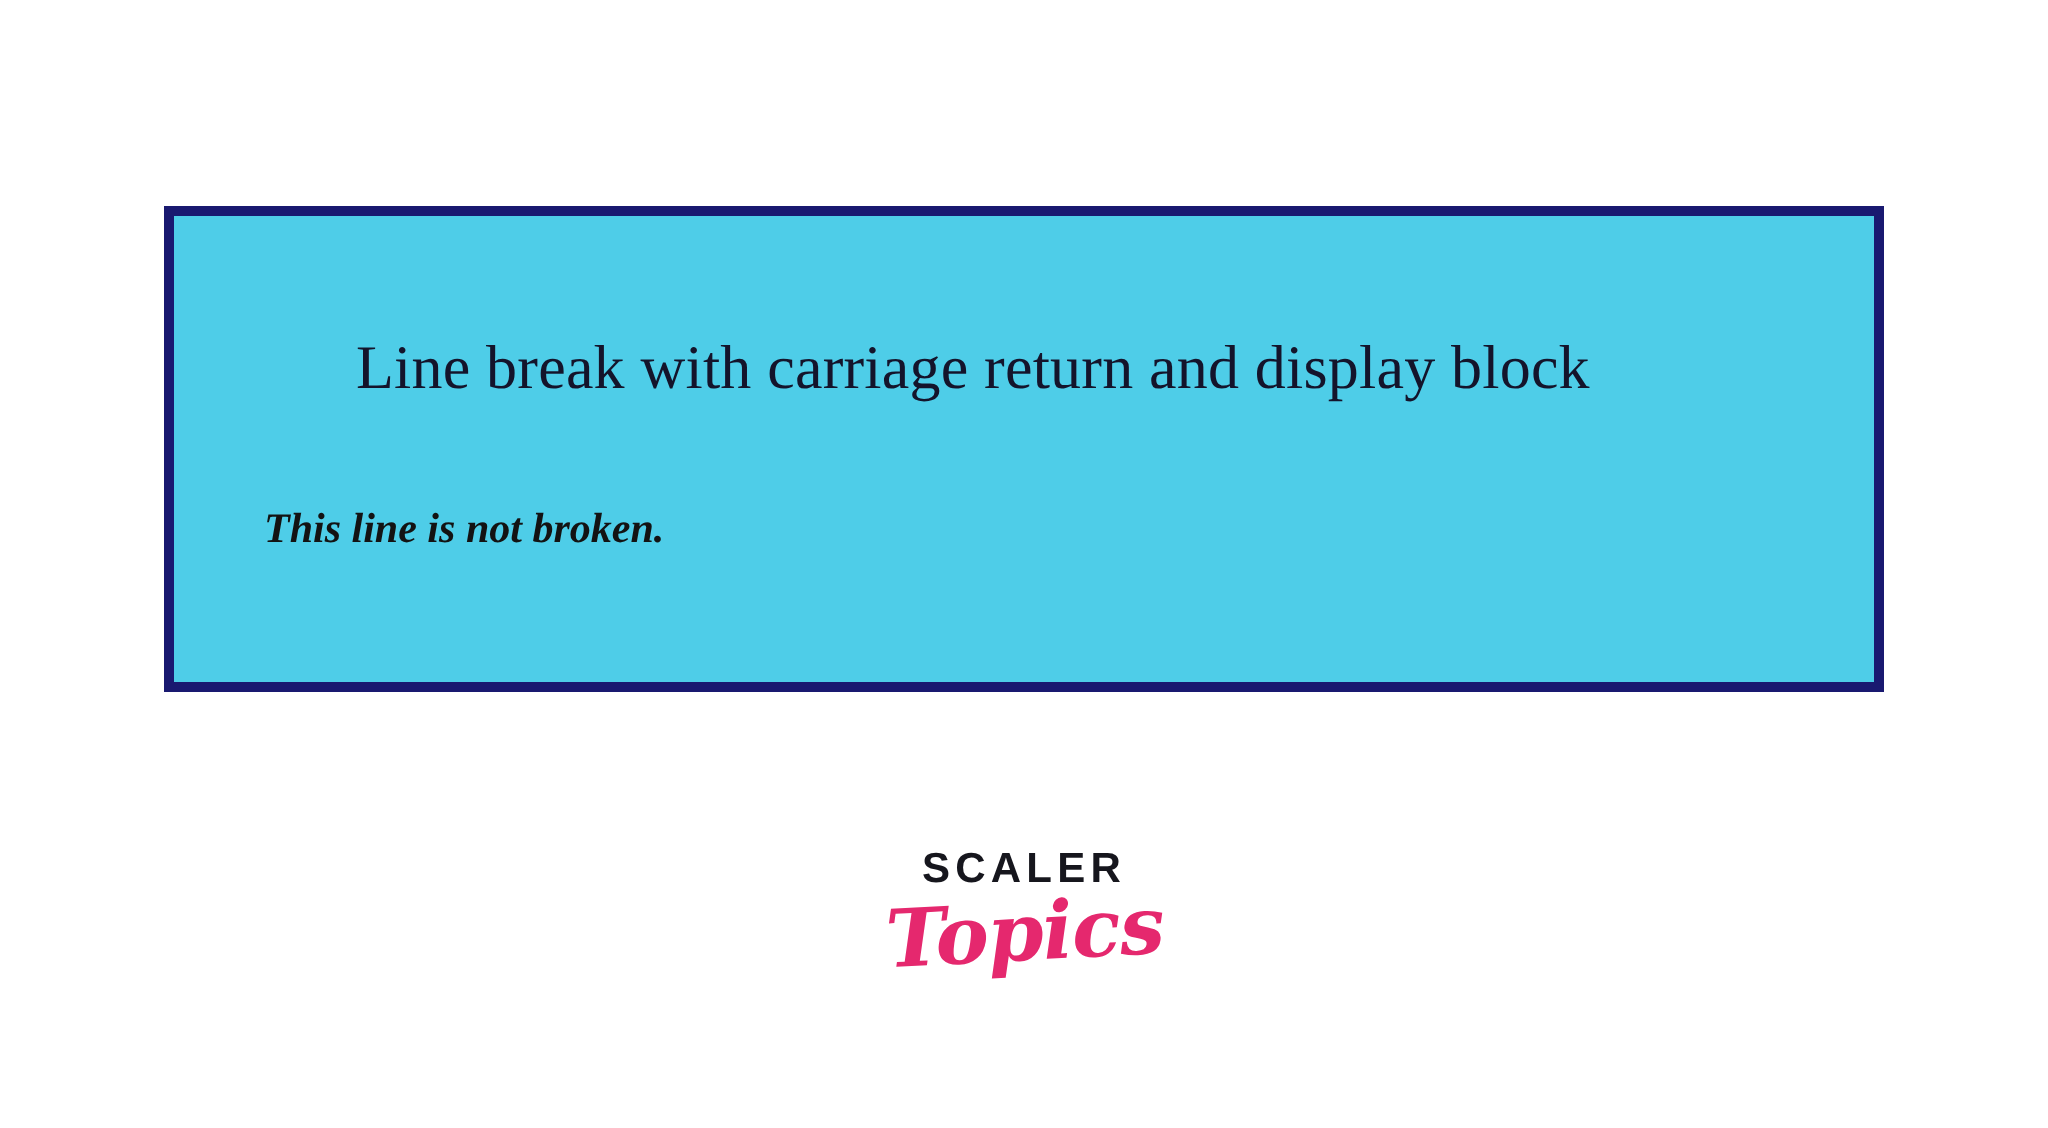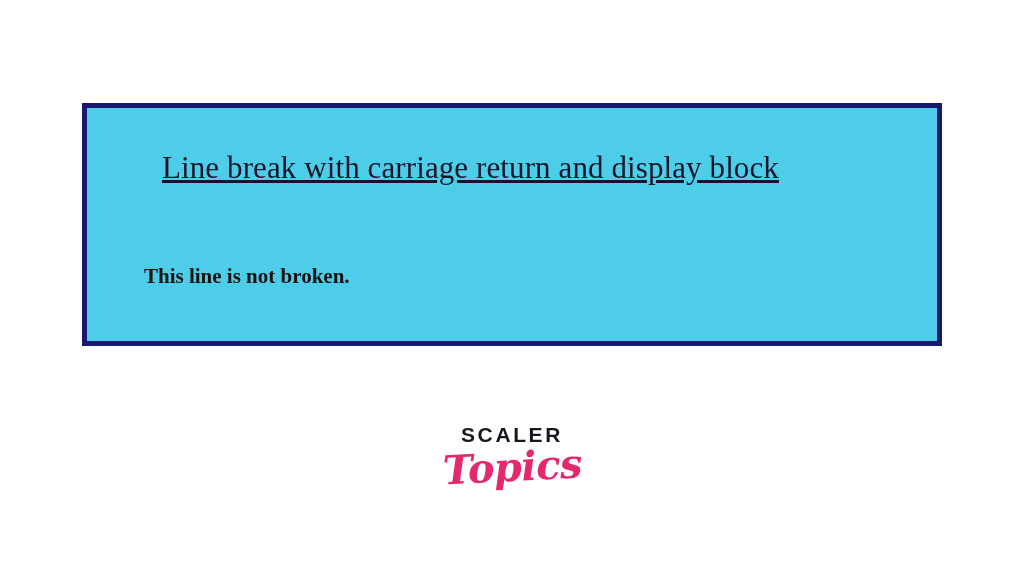--- a/index.html
+++ b/index.html
@@ -25,41 +25,41 @@
     height: 243px;
     box-sizing: border-box;
     background: #4ecde8;
     border: 5px solid #191970;
   }
 
   .demo-heading {
     position: absolute;
     left: 75px;
     top: 42px;
-    margin: 0;
+    margin: 16px;
     font-family: "Liberation Serif", "DejaVu Serif", serif;
     font-weight: 400;
     font-size: 31px;
     line-height: 1.15;
     color: #14142b;
     white-space: nowrap;
     letter-spacing: 0.1px;
-    text-decoration: underline;
   }
 
   .demo-body {
     position: absolute;
     left: 41px;
     top: 135px;
-    margin: 16px;
+    margin: 4px;
     font-family: "Liberation Serif", "DejaVu Serif", serif;
     font-weight: 700;
     font-size: 21px;
     line-height: 35px;
     color: #131313;
+    font-style: italic;
   }
   .demo-body .body-line {
     display: block;
     white-space: nowrap;
   }
 
   
   .brand-logo {
     position: absolute;
     left: 0;

